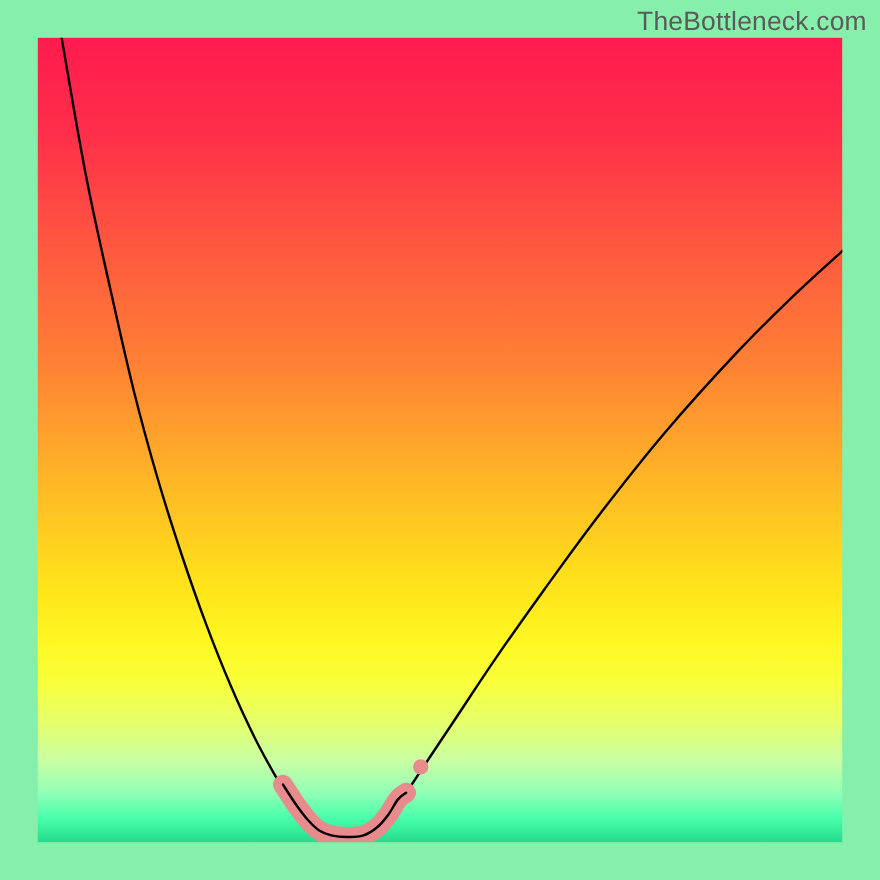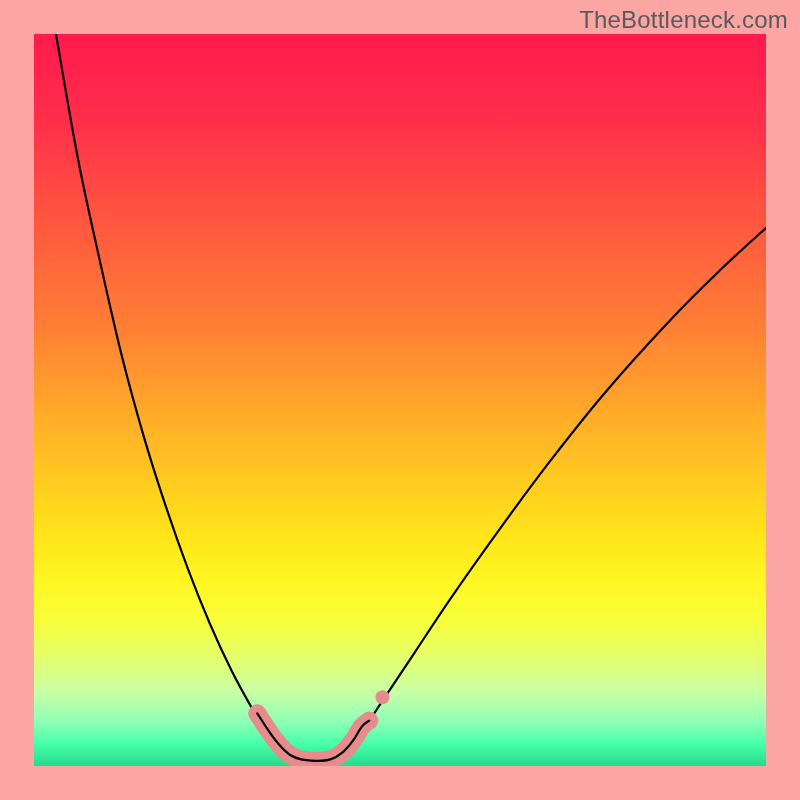--- a/index.html
+++ b/index.html
@@ -10,21 +10,21 @@
     overflow: hidden;
     background: #000;
     font-family: Arial, Helvetica, sans-serif;
   }
   .frame {
     position: absolute;
     left: 0;
     top: 0;
     width: 800px;
     height: 800px;
-    background: #fca5a5;
+    background: #86efac;
   }
   .plot {
     position: absolute;
     left: 34px;
     top: 34px;
     width: 732px;
     height: 732px;
     overflow: hidden;
   }
   .gradient {

